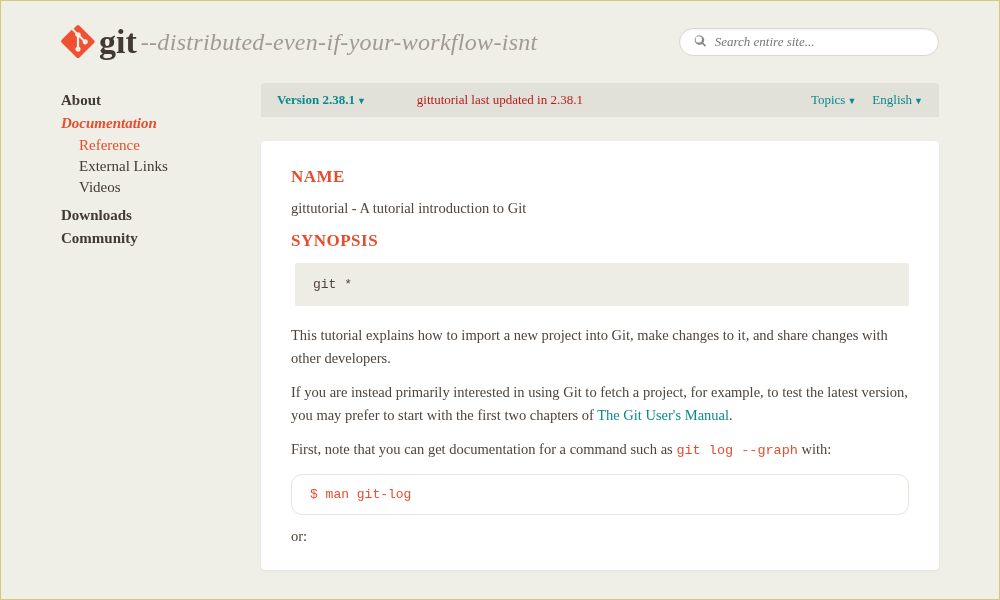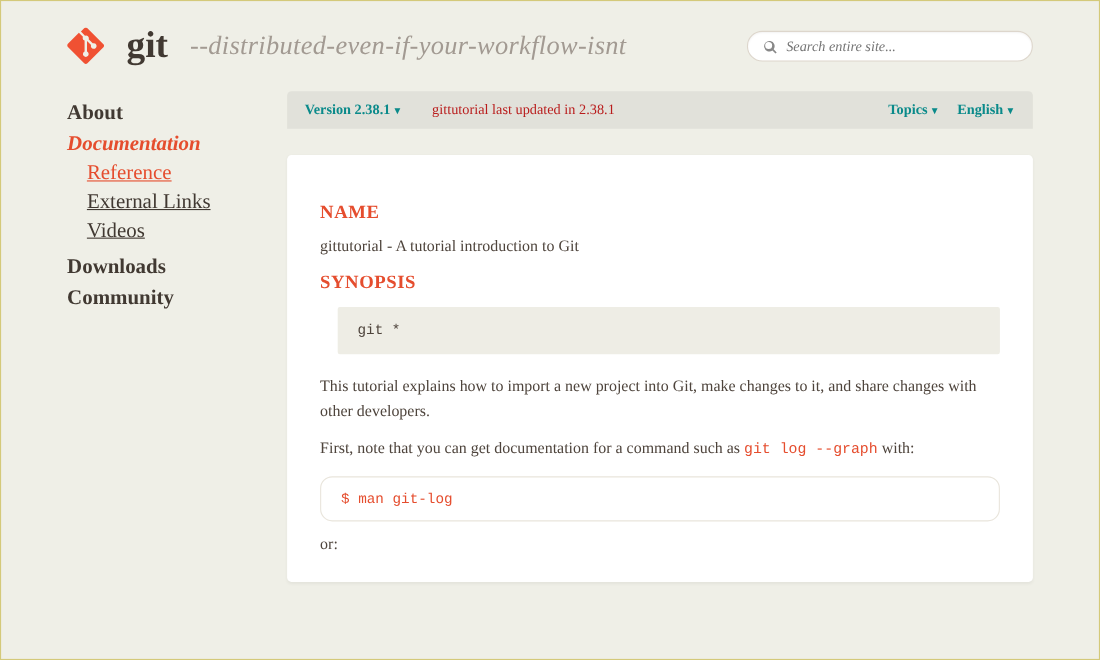--- a/index.html
+++ b/index.html
@@ -11,77 +11,78 @@
     border: 1px solid #d4c97a;
     overflow: hidden;
     position: relative;
   }
   .header {
     display: flex;
     align-items: center;
     padding: 22px 60px 10px 60px;
     justify-content: space-between;
   }
-  .brand { display: flex; align-items: center; gap: 20px; }
+  .brand { display: flex; align-items: center; gap: 4px; }
   .logo-icon { width: 34px; height: 34px; }
   .git-word {
     font-size: 34px; font-weight: bold; color: #413932;
     font-family: Georgia, serif;
   }
   .tagline {
     font-size: 24px; color: #a29a92; font-style: italic;
     letter-spacing: 0.3px;
   }
   .search-box {
-    display: flex; align-items: flex-end;
+    display: flex; align-items: flex-start;
     background: #fff; border: 1px solid #ddd6cc;
     border-radius: 18px; padding: 5px 14px; width: 260px;
     box-shadow: inset 0 1px 2px rgba(0,0,0,0.05);
   }
   .search-box svg { width: 14px; height: 14px; fill: #888; margin-right: 8px; }
   .search-box input {
     border: none; outline: none; font-size: 13px;
     font-family: Georgia, serif; color: #555; width: 100%;
     background: transparent; font-style: italic;
   }
   .layout { display: flex; padding: 12px 60px 0 60px; gap: 30px; }
   .sidebar { width: 170px; flex-shrink: 0; padding-top: 6px; }
-  .sidebar a { display: block; text-decoration: none; font-size: 19px; padding: 3px 0; }
+  .sidebar a { display: block; text-decoration: none; font-size: 15px; padding: 3px 0; }
   .nav-top { color: #413932; font-weight: bold; font-size: 16px; padding: 5px 0; }
   .nav-top.active { color: #e54d2e; font-style: italic; }
   .sub-nav { padding-left: 18px; margin-bottom: 6px; }
-  .sub-nav a { color: #413932; font-size: 19px; padding: 2px 0; text-decoration: underline; }
+  .sub-nav a { color: #413932; font-size: 15px; padding: 2px 0; }
   .sub-nav a.active { color: #e54d2e; }
   .content { flex: 1; }
   .topbar {
     background: #e1e1da; border-radius: 4px 4px 0 0;
     padding: 9px 16px; display: flex; align-items: center;
     font-size: 13px;
+    gap: 24px;
   }
   .version-sel { color: #0a8a8a; font-weight: bold; cursor: pointer; }
   .caret { font-size: 9px; vertical-align: middle; margin-left: 2px; color: #0a8a8a; }
   .updated { color: #b91c1c; margin-left: 27px; }
   .topbar-right { margin-left: auto; display: flex; gap: 16px; }
-  .topbar-right .sel { color: #0a8a8a; font-weight: bold; cursor: pointer; }
+  .topbar-right .sel { color: #0a8a8a; font-weight: normal; cursor: pointer; }
   .content-wrap {
     background: #fff;
     border-radius: 4px;
     margin-top: 24px;
     box-shadow: 0 1px 3px rgba(0,0,0,0.05);
     padding: 26px 30px 10px 30px;
   }
   h2.section {
     color: #e54d2e; font-size: 17px; font-weight: bold;
     letter-spacing: 0.5px; margin-bottom: 10px; margin-top: 2px;
   }
-  h2.section:first-child { margin-top: 16px; }
+  h2.section:first-child { margin-top: 0; }
   .body-text { font-size: 14.5px; color: #4e443c; line-height: 1.55; margin-bottom: 12px; }
   .code-block {
     background: #eeede5; padding: 14px 18px; font-family: 'Courier New', monospace;
-    font-size: 13px; color: #4e443c; margin: 12px 0 18px 16px; border-radius: 2px;
+    font-size: 13px; color: #4e443c; margin: 12px 0 18px 4px; border-radius: 2px;
   }
   .inline-code {
     font-family: 'Courier New', monospace; font-size: 13.5px;
     color: #e54d2e;
   }
   .link-inline { color: #0a8a8a; text-decoration: none; }
   .code-box2 {
     border: 1px solid #e9e5dc; padding: 12px 18px;
     font-family: 'Courier New', monospace; font-size: 13px;
     color: #e54d2e; margin: 10px 0; border-radius: 11px;
@@ -137,19 +138,22 @@
 
     <div class="content-wrap">
       <h2 class="section">NAME</h2>
       <p class="body-text">gittutorial - A tutorial introduction to Git</p>
 
       <h2 class="section">SYNOPSIS</h2>
       <div class="code-block">git *</div>
 
       <p class="body-text">This tutorial explains how to import a new project into Git, make changes to it, and share changes with other developers.</p>
       <p class="body-text">
+        <span>If you are instead primarily interested in using Git to fetch a project, for example, to test the latest version, you may prefer to start with the first two chapters of </span><a href="#" class="link-inline">The Git User's Manual</a><span>.</span>
+      </p>
+      <p class="body-text">
         <span>First, note that you can get documentation for a command such as </span><span class="inline-code">git log --graph</span><span> with:</span>
       </p>
       <div class="code-box2">$ man git-log</div>
       <p class="body-text">or:</p>
     </div>
   </div>
 </div>
 
 </body></html>

